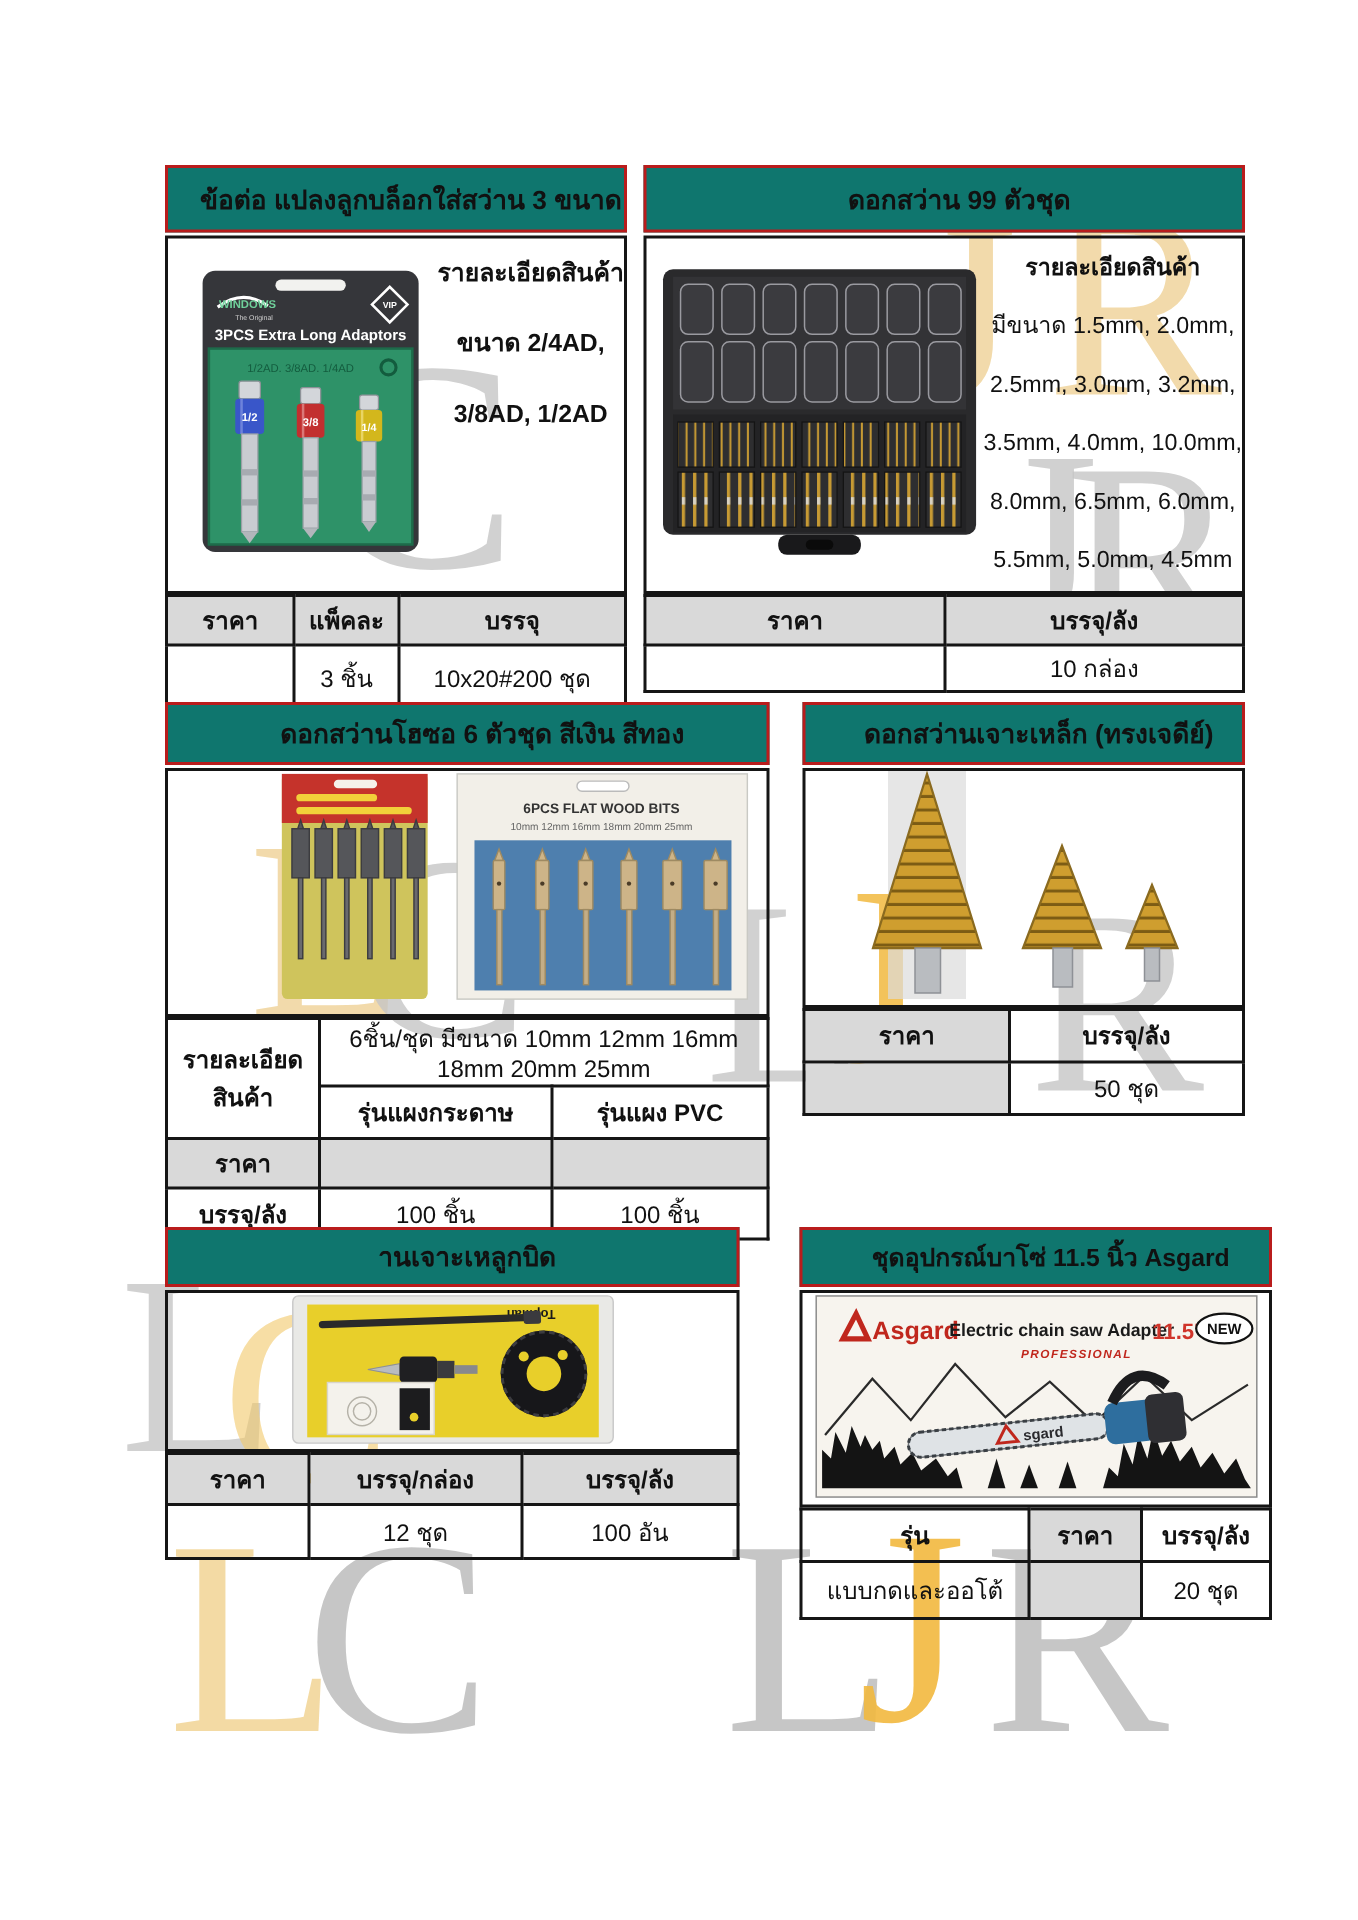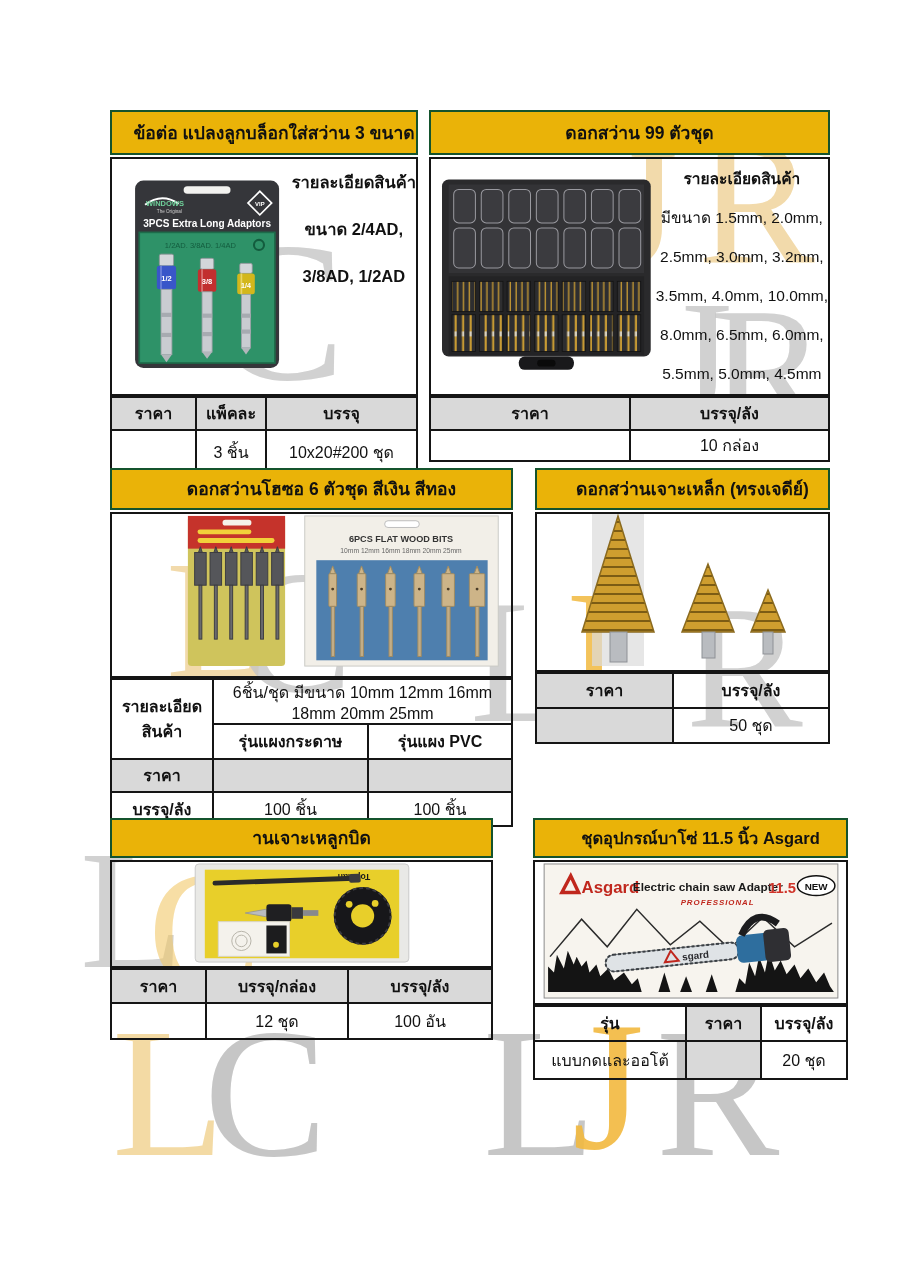--- a/index.html
+++ b/index.html
@@ -4,21 +4,21 @@
 <style>
   html,body{margin:0;padding:0;}
   body{width:905px;height:1280px;position:relative;background:#ffffff;
        font-family:"Liberation Sans",sans-serif;color:#111;}
   .page{position:absolute;left:0;top:0;width:905px;height:1280px;overflow:hidden;}
   
   .wm{position:absolute;font-family:"Liberation Serif",serif;line-height:.9;
       z-index:1;user-select:none;pointer-events:none;}
   
   .panel{position:absolute;z-index:2;}
-  .hd{position:absolute;left:0;right:0;background:#eab308;border:2px solid #14532d;
+  .hd{position:absolute;left:0;right:0;background:#0f766e;border:2px solid #b91c1c;
       display:flex;align-items:center;justify-content:center;
       font-weight:bold;font-size:17.5px;box-sizing:border-box;padding-left:20px;}
   .bd{position:absolute;left:0;right:0;border:2px solid #151515;box-sizing:border-box;
       display:flex;align-items:flex-start;background:transparent;}
   table.tb{position:absolute;left:0;border-collapse:collapse;table-layout:fixed;
       background:transparent;}
   table.tb td{border:2px solid #151515;text-align:center;vertical-align:middle;
       font-size:16px;padding:0 2px;overflow:hidden;}
   .g{background:#d9d9d9;margin-left:40px;}
   .lbl{font-weight:bold;}

